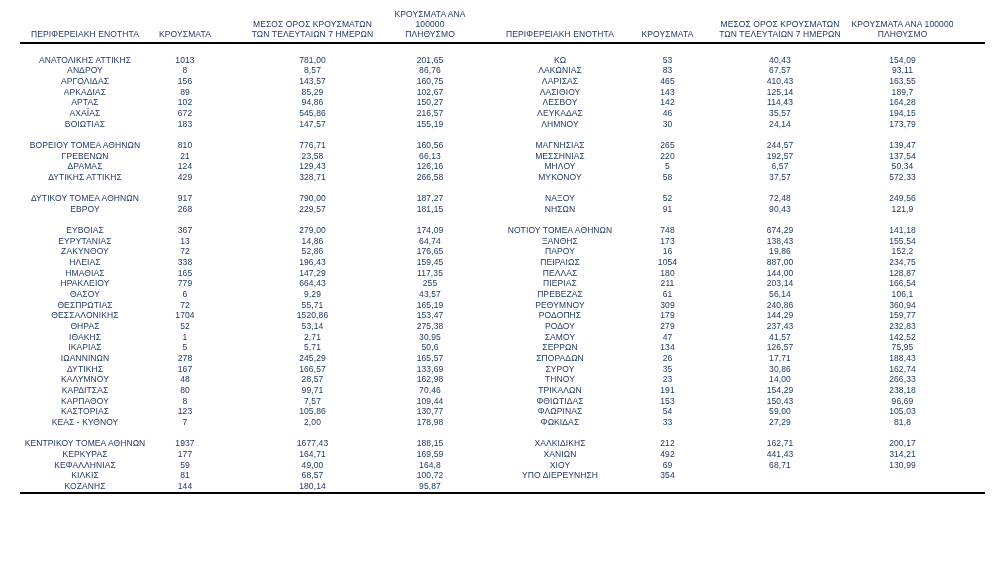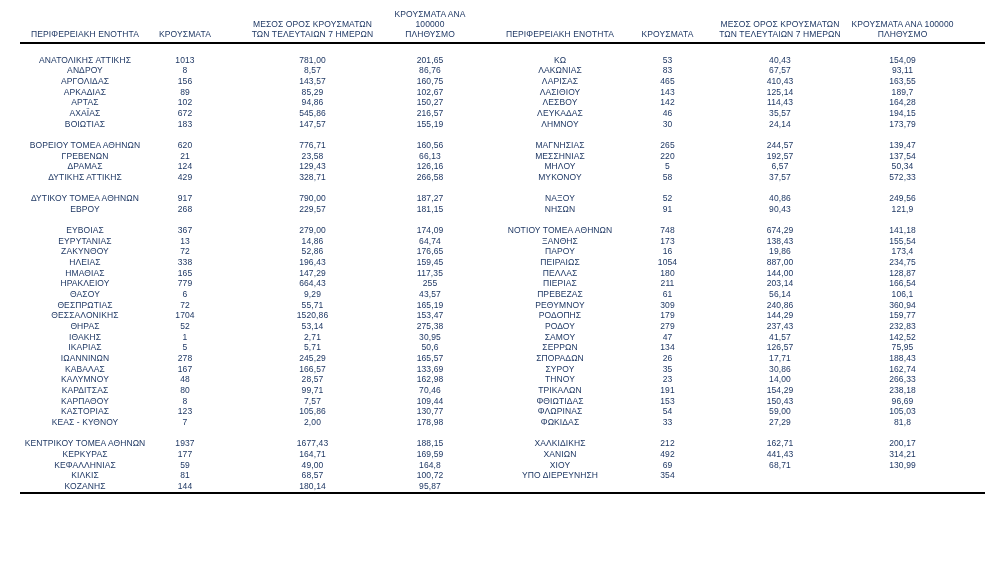--- a/index.html
+++ b/index.html
@@ -169,21 +169,21 @@
           <div class="cell"></div>
           <div class="cell"></div>
           <div class="cell"></div>
           <div class="cell"></div>
           <div class="cell"></div>
           <div class="cell"></div>
           <div class="cell"></div>
         </div>
         <div class="grid-row row">
           <div class="cell">ΒΟΡΕΙΟΥ ΤΟΜΕΑ ΑΘΗΝΩΝ</div>
-          <div class="cell">620</div>
+          <div class="cell">810</div>
           <div class="cell">776,71</div>
           <div class="cell">160,56</div>
           <div class="cell">ΜΑΓΝΗΣΙΑΣ</div>
           <div class="cell">265</div>
           <div class="cell">244,57</div>
           <div class="cell">139,47</div>
         </div>
         <div class="grid-row row">
           <div class="cell">ΓΡΕΒΕΝΩΝ</div>
           <div class="cell">21</div>
@@ -224,21 +224,21 @@
           <div class="cell"></div>
           <div class="cell"></div>
         </div>
         <div class="grid-row row">
           <div class="cell">ΔΥΤΙΚΟΥ ΤΟΜΕΑ ΑΘΗΝΩΝ</div>
           <div class="cell">917</div>
           <div class="cell">790,00</div>
           <div class="cell">187,27</div>
           <div class="cell">ΝΑΞΟΥ</div>
           <div class="cell">52</div>
-          <div class="cell">40,86</div>
+          <div class="cell">72,48</div>
           <div class="cell">249,56</div>
         </div>
         <div class="grid-row row">
           <div class="cell">ΕΒΡΟΥ</div>
           <div class="cell">268</div>
           <div class="cell">229,57</div>
           <div class="cell">181,15</div>
           <div class="cell">ΝΗΣΩΝ</div>
           <div class="cell">91</div>
           <div class="cell">90,43</div>
@@ -275,21 +275,21 @@
           <div class="cell">155,54</div>
         </div>
         <div class="grid-row row">
           <div class="cell">ΖΑΚΥΝΘΟΥ</div>
           <div class="cell">72</div>
           <div class="cell">52,86</div>
           <div class="cell">176,65</div>
           <div class="cell">ΠΑΡΟΥ</div>
           <div class="cell">16</div>
           <div class="cell">19,86</div>
-          <div class="cell">173,4</div>
+          <div class="cell">152,2</div>
         </div>
         <div class="grid-row row">
           <div class="cell">ΗΛΕΙΑΣ</div>
           <div class="cell">338</div>
           <div class="cell">196,43</div>
           <div class="cell">159,45</div>
           <div class="cell">ΠΕΙΡΑΙΩΣ</div>
           <div class="cell">1054</div>
           <div class="cell">887,00</div>
           <div class="cell">234,75</div>
@@ -378,21 +378,21 @@
           <div class="cell">ΙΩΑΝΝΙΝΩΝ</div>
           <div class="cell">278</div>
           <div class="cell">245,29</div>
           <div class="cell">165,57</div>
           <div class="cell">ΣΠΟΡΑΔΩΝ</div>
           <div class="cell">26</div>
           <div class="cell">17,71</div>
           <div class="cell">188,43</div>
         </div>
         <div class="grid-row row">
-          <div class="cell">ΚΑΒΑΛΑΣ</div>
+          <div class="cell">ΔΥΤΙΚΗΣ</div>
           <div class="cell">167</div>
           <div class="cell">166,57</div>
           <div class="cell">133,69</div>
           <div class="cell">ΣΥΡΟΥ</div>
           <div class="cell">35</div>
           <div class="cell">30,86</div>
           <div class="cell">162,74</div>
         </div>
         <div class="grid-row row">
           <div class="cell">ΚΑΛΥΜΝΟΥ</div>

